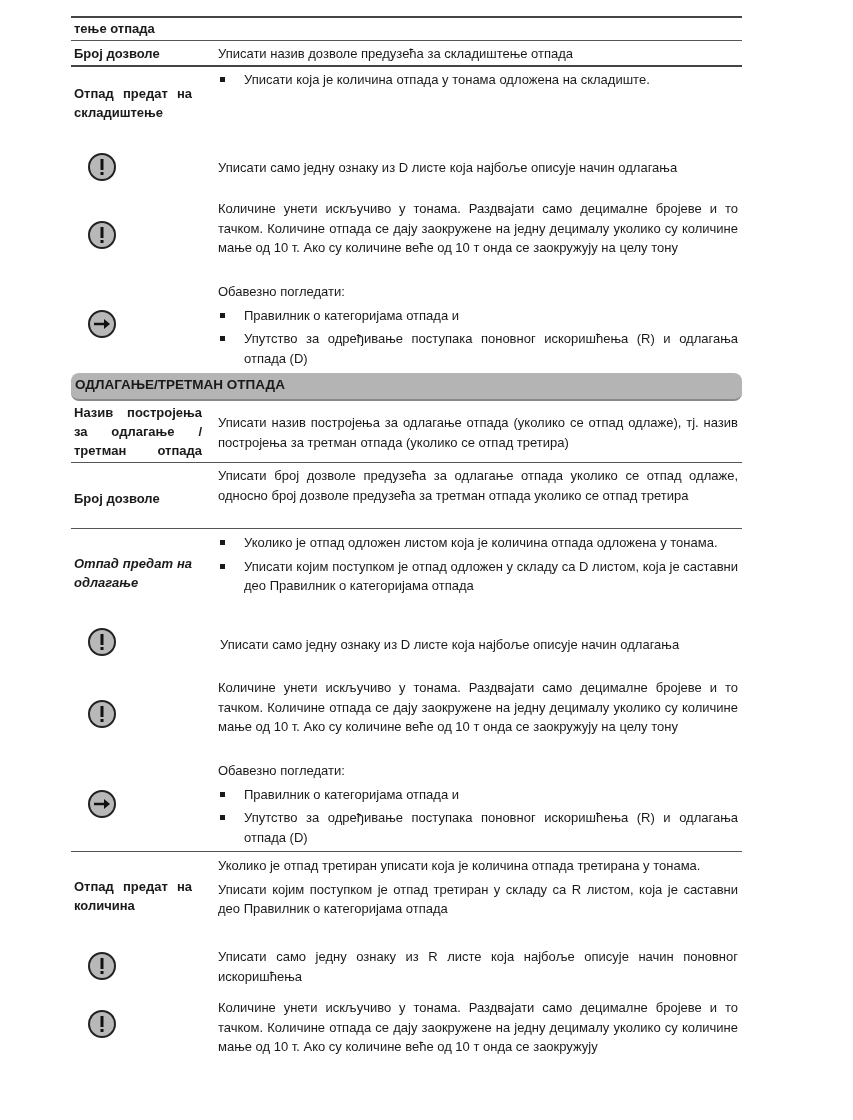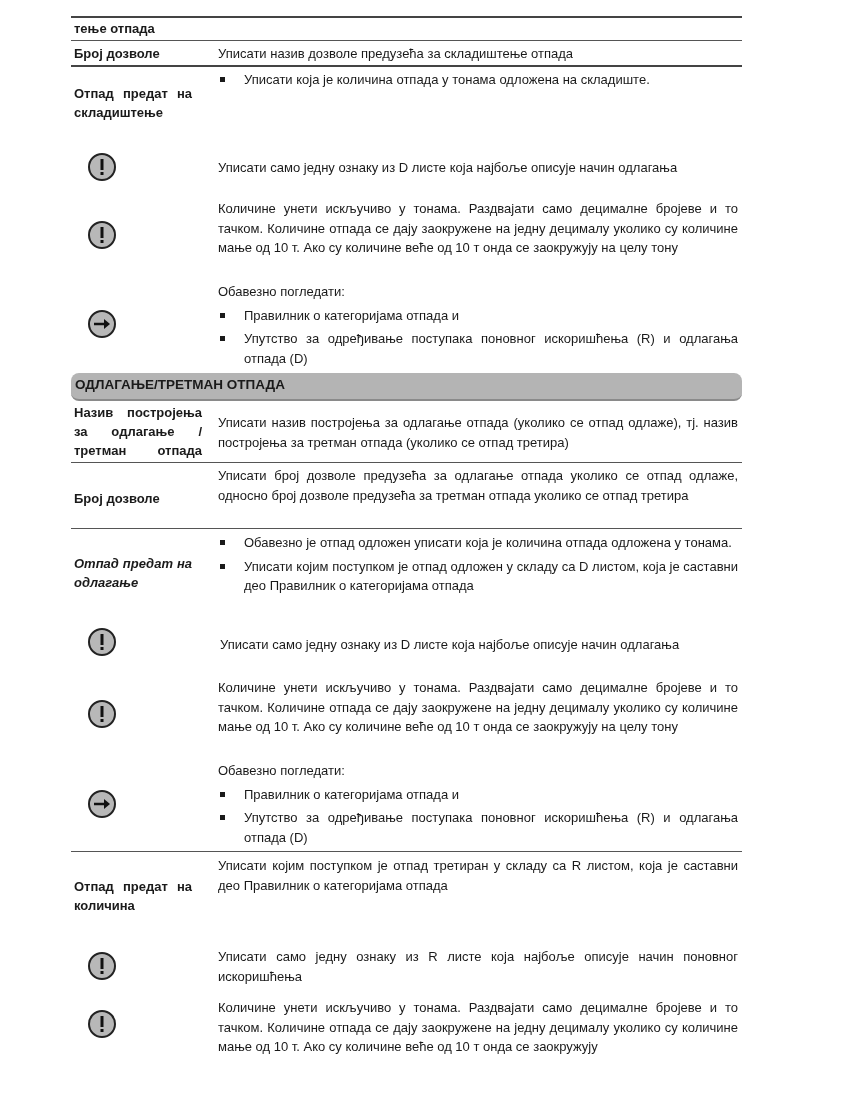--- a/index.html
+++ b/index.html
@@ -75,21 +75,21 @@
   <div class="cell-text" style="top:398px;">Уписати назив постројења за одлагање отпада (уколико се отпад одлаже), тј. назив постројења за третман отпада (уколико се отпад третира)</div>
   <div class="rule" style="top:447px;"></div>
 
   <div class="cell-label" style="top:474px;">Број дозволе</div>
   <div class="cell-text" style="top:451px;">Уписати број дозволе предузећа за одлагање отпада уколико се отпад одлаже, односно број дозволе предузећа за третман отпада уколико се отпад третира</div>
   <div class="rule" style="top:513px;"></div>
 
   <div class="cell-label justify" style="top:539px; width:118px;font-style:italic;">Отпад предат на одлагање</div>
   <div class="cell-text" style="top:518px;">
     <ul class="bullets">
-      <li><span class="sq"></span><span>Обавезно је отпад одложен уписати која је количина отпада одложена у тонама.</span></li>
+      <li><span class="sq"></span><span>Уколико је отпад одложен листом која је количина отпада одложена у тонама.</span></li>
       <li><span class="sq"></span><span>Уписати којим поступком је отпад одложен у складу са D листом, која је саставни део Правилник о категоријама отпада</span></li>
     </ul>
   </div>
 
   <svg class="icon" style="top:612px;" viewBox="0 0 30 30">
     <circle cx="15" cy="15" r="13" fill="#b8b8b8" stroke="#222" stroke-width="2"></circle>
     <rect x="13.5" y="7" width="3" height="11" fill="#111"></rect>
       <rect x="13.5" y="20" width="3" height="3" fill="#111"></rect>
   </svg>
   <div class="cell-text" style="top:620px; left:149px;">Уписати само једну ознаку из D листе која најбоље описује начин одлагања</div>
@@ -110,20 +110,21 @@
     <div class="p">Обавезно погледати:</div>
     <ul class="bullets">
       <li><span class="sq"></span><span>Правилник о категоријама отпада и</span></li>
       <li><span class="sq"></span><span>Упутство за одређивање поступака поновног искоришћења (R) и одлагања отпада (D)</span></li>
     </ul>
   </div>
   <div class="rule" style="top:836px;"></div>
 
   <div class="cell-label justify" style="top:862px; width:118px;">Отпад предат на количина</div>
   <div class="cell-text" style="top:841px;">
+    <div class="p">Уколико је отпад третиран уписати која је количина отпада третирана у тонама.</div>
     <div class="p">Уписати којим поступком је отпад третиран у складу са R листом, која је саставни део Правилник о категоријама отпада</div>
   </div>
 
   <svg class="icon" style="top:936px;" viewBox="0 0 30 30">
     <circle cx="15" cy="15" r="13" fill="#b8b8b8" stroke="#222" stroke-width="2"></circle>
     <rect x="13.5" y="7" width="3" height="11" fill="#111"></rect>
       <rect x="13.5" y="20" width="3" height="3" fill="#111"></rect>
   </svg>
   <div class="cell-text" style="top:932px;">Уписати само једну ознаку из R листе која најбоље описује начин поновног искоришћења</div>
 

